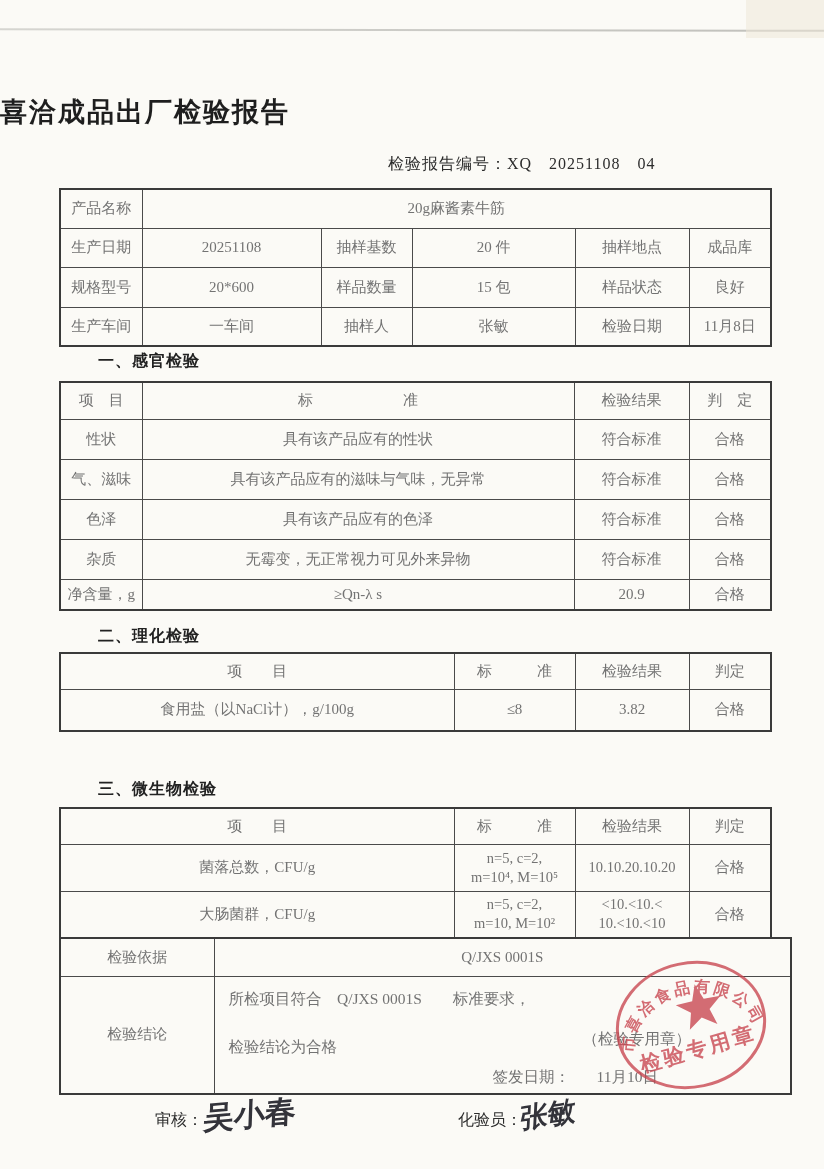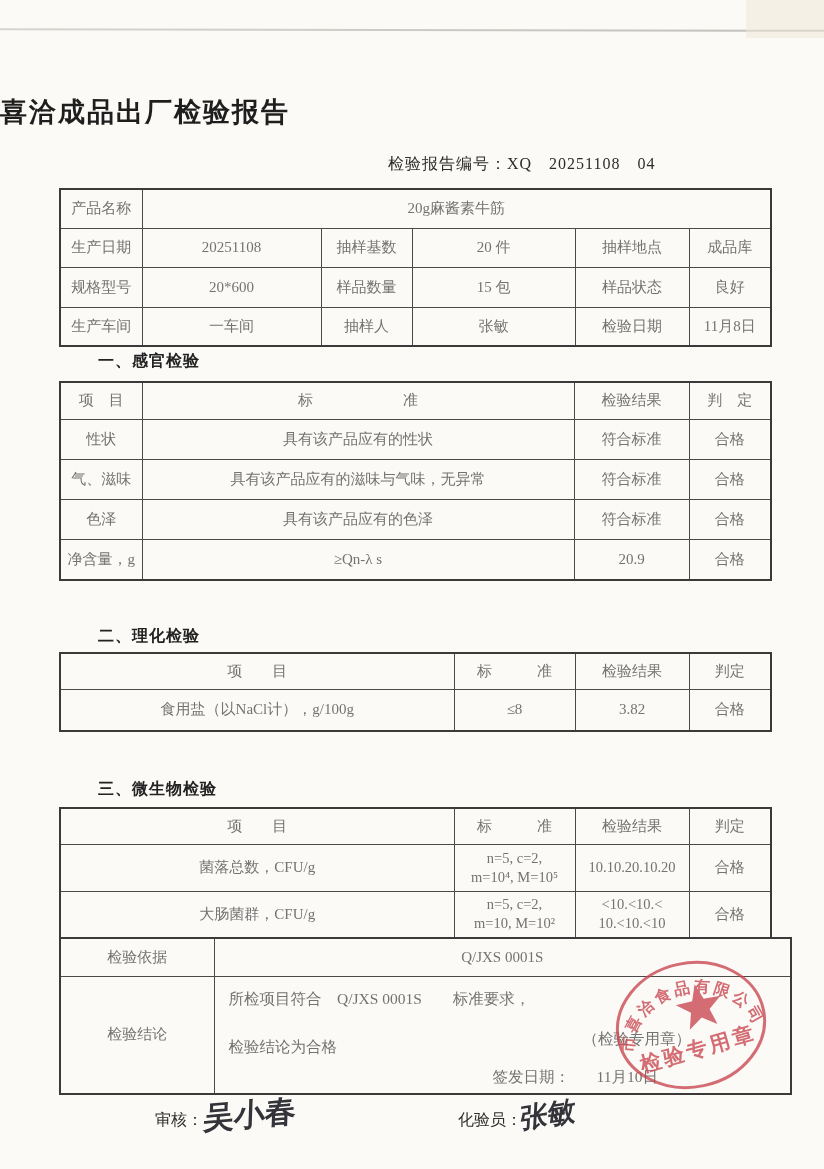--- a/index.html
+++ b/index.html
@@ -141,21 +141,27 @@
       <td class="left">具有该产品应有的滋味与气味，无异常</td>
       <td>符合标准</td>
       <td>合格</td>
     </tr>
     <tr style="height:40px">
       <td class="left">色泽</td>
       <td class="left">具有该产品应有的色泽</td>
       <td>符合标准</td>
       <td>合格</td>
     </tr>
-    <tr style="height:41px">
+    <tr style="height:40px">
+      <td class="left">杂质</td>
+      <td class="left">无霉变，无正常视力可见外来异物</td>
+      <td>符合标准</td>
+      <td>合格</td>
+    </tr>
+    <tr style="height:31px">
       <td class="left">净含量，g</td>
       <td>≥Qn-λ s</td>
       <td>20.9</td>
       <td>合格</td>
     </tr>
   </tbody>
     </table>
 
   <div class="sec-heading" style="top:626px">二、理化检验</div>
   <table class="tbl" style="left:59px;top:652px;width:713px">

